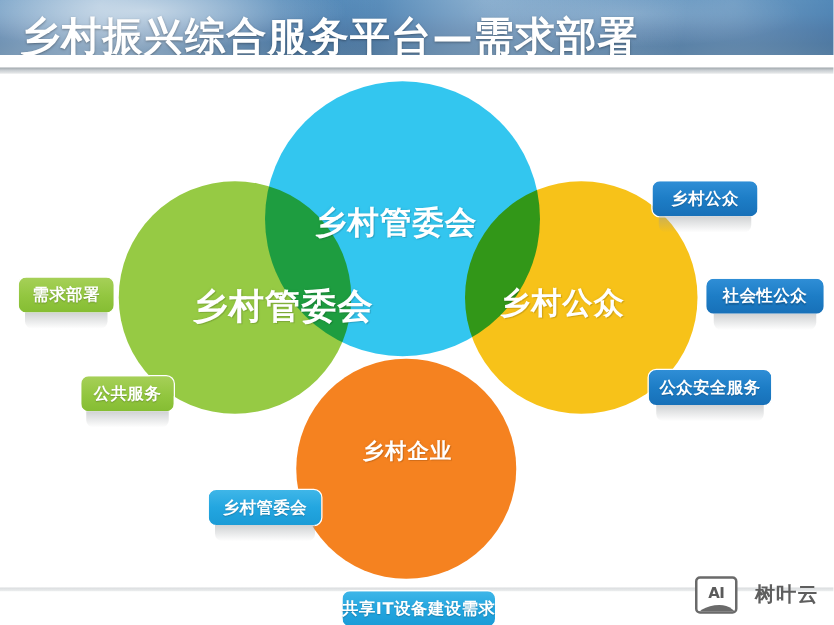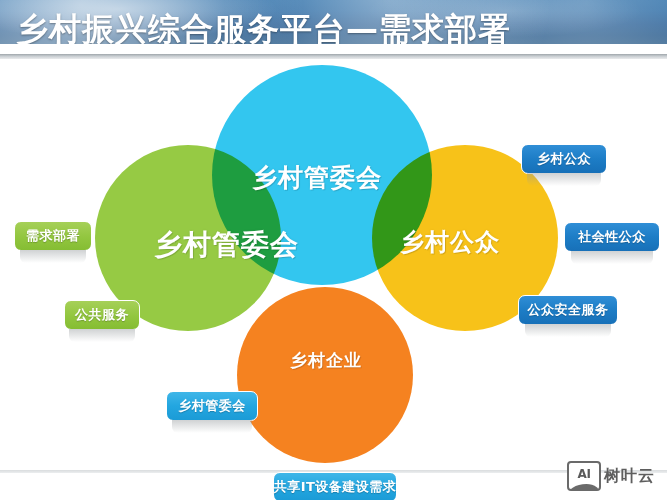--- a/index.html
+++ b/index.html
@@ -108,21 +108,21 @@
   .t-cost {left:404px;top:389px;width:100px;height:30px;}
   .t-share{left:273px;top:472px;width:124px;height:30px;}
 
   
   .footer-line{
     position:absolute;left:0;top:470px;width:667px;height:3px;
     background:linear-gradient(180deg,#d9dcde 0%,#eceeef 100%);
   }
   .watermark{
     position:absolute;right:12px;top:461px;height:30px;
-    display:flex;align-items:center;gap:3px;z-index:40;text-align:center;
+    display:flex;align-items:center;gap:14px;z-index:40;text-align:center;
   }
   .wm-icon{
     width:30px;height:26px;border:2.5px solid #6a6a6a;border-radius:4px;
     position:relative;overflow:hidden;background:#ffffff;
     display:flex;align-items:center;justify-content:center;
   }
   .wm-icon .ai{
     font-size:12px;font-weight:bold;color:#5a5a5a;line-height:1;
     position:relative;z-index:2;margin-bottom:4px;letter-spacing:-.5px;
   }

